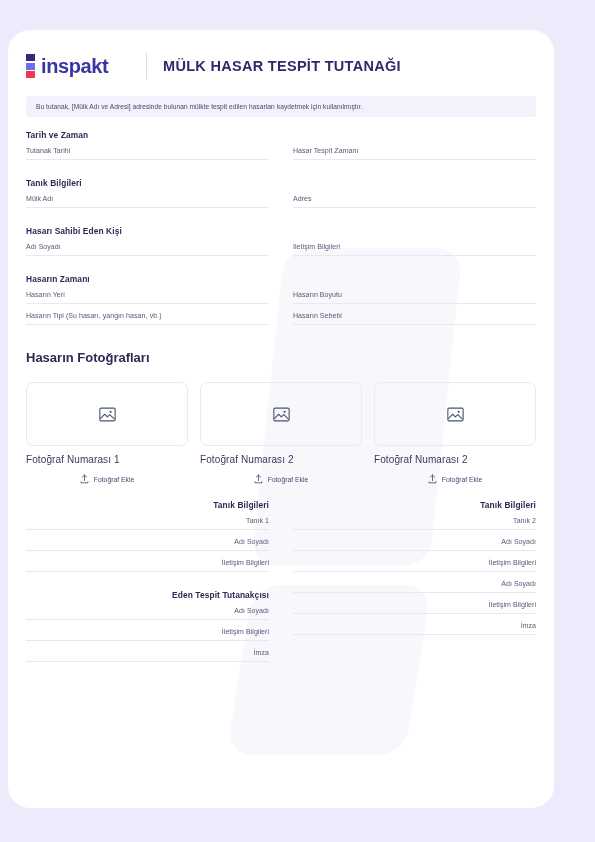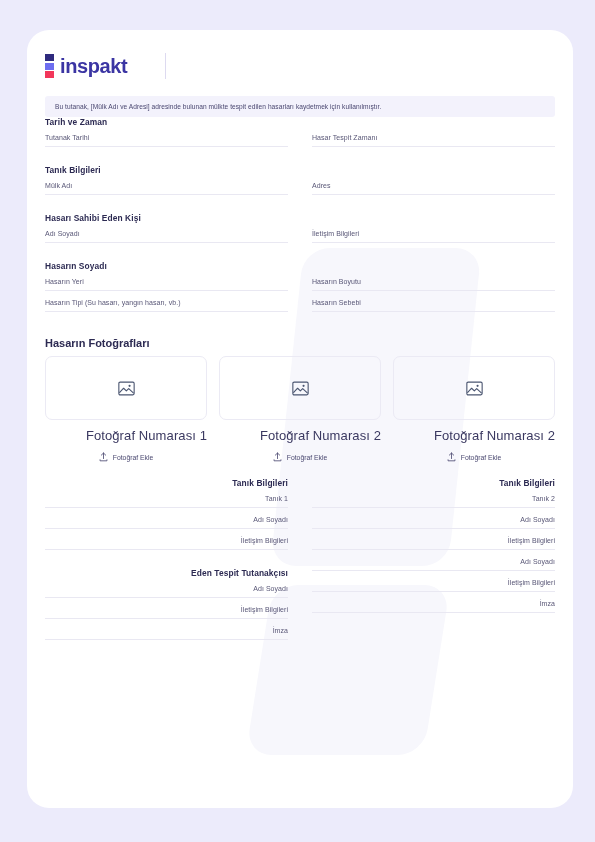--- a/index.html
+++ b/index.html
@@ -12,21 +12,21 @@
 
   body {
     background: #ecebfb;
     font-family: "Liberation Sans", sans-serif;
     -webkit-font-smoothing: antialiased;
   }
 
   
   #page {
     position: absolute;
-    left: 27px;
+    left: 8px;
     top: 30px;
     width: 546px;
     height: 778px;
     background: #ffffff;
     border-radius: 22px;
     overflow: hidden;
   }
 
   
   .deco {
@@ -107,20 +107,21 @@
     padding: 7px 10px;
     font-size: 6.6px;
     color: #4a4770;
     letter-spacing: 0.05px;
   }
 
   
   .grid {
     display: flex;
     gap: 24px;
+    margin-top: 13px;
   }
   .col { flex: 1 1 0; min-width: 0; }
 
   .sec-title {
     font-size: 8.4px;
     font-weight: bold;
     color: #2c2a52;
     margin-bottom: 7px;
     letter-spacing: 0.1px;
   }
@@ -133,43 +134,43 @@
     border-bottom: 1px solid #e9e8f2;
     margin-bottom: 8px;
     letter-spacing: 0.05px;
     min-height: 12px;
   }
   .field.last { margin-bottom: 0; }
   .blank { visibility: hidden; }
 
   
   .photos-head {
-    font-size: 11px;
+    font-size: 13px;
     font-weight: bold;
     color: #2c2a52;
     margin-top: 17px;
-    margin-bottom: 7px;
+    margin-bottom: 17px;
   }
   .photos {
     display: flex;
     gap: 12px;
   }
   .photo-cell { flex: 1 1 0; }
   .photo-box {
     height: 64px;
     border: 1px solid #ebeaf4;
     border-radius: 7px;
     display: flex;
     align-items: center;
     justify-content: center;
     background: transparent;
   }
   .photo-caption {
-    text-align: right;
-    font-size: 13px;
+    text-align: left;
+    font-size: 10px;
     color: #3a3860;
     margin-top: 8px;
     letter-spacing: 0.1px;
   }
   .photo-upload {
     display: flex;
     align-items: center;
     justify-content: center;
     gap: 5px;
     margin-top: 9px;
@@ -195,38 +196,39 @@
     <div class="header">
       <div class="logo-wrap">
         <span class="logo-mark">
           <i class="b1"></i>
             <i class="b2"></i>
             <i class="b3"></i>
         </span>
         <span class="logo-text">inspakt</span>
       </div>
       <span class="divider-v"></span>
+      <span class="doc-title">MÜLK HASAR TESPİT TUTANAĞI</span>
     </div>
 
     <div class="banner">Bu tutanak, [Mülk Adı ve Adresi] adresinde bulunan mülkte tespit edilen hasarları kaydetmek için kullanılmıştır.</div>
 
     <div class="grid">
 
       <div class="col">
 
         <div class="sec-title">Tarih ve Zaman</div>
         <div class="field">Tutanak Tarihi</div>
 
         <div class="sec-title pad-top">Tanık Bilgileri</div>
         <div class="field">Mülk Adı</div>
 
         <div class="sec-title pad-top">Hasarı Sahibi Eden Kişi</div>
         <div class="field">Adı Soyadı</div>
 
-        <div class="sec-title pad-top">Hasarın Soyadı</div>
+        <div class="sec-title pad-top">Hasarın Zamanı</div>
         <div class="field">Hasarın Yeri</div>
         <div class="field">Hasarın Tipi (Su hasarı, yangın hasarı, vb.)</div>
 
       </div>
 
       <div class="col">
 
         <div class="sec-title blank">&nbsp;</div>
         <div class="field">Hasar Tespit Zamanı</div>
 

